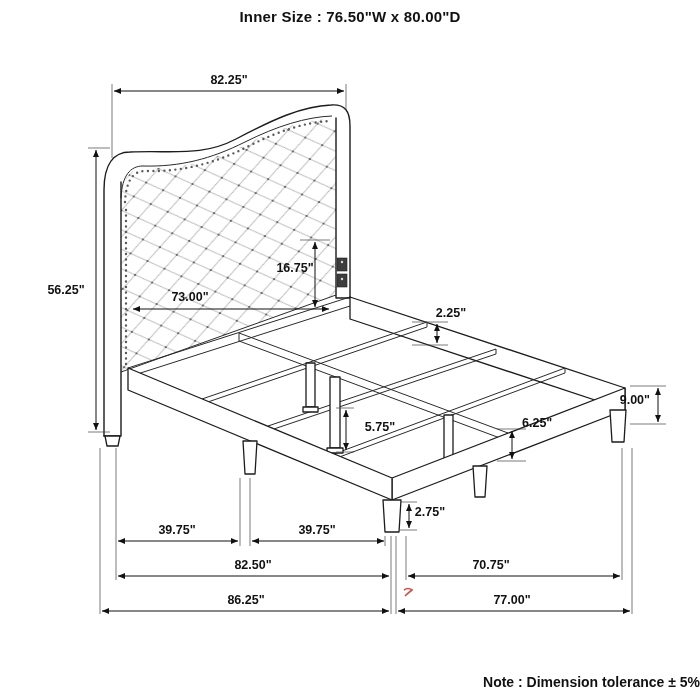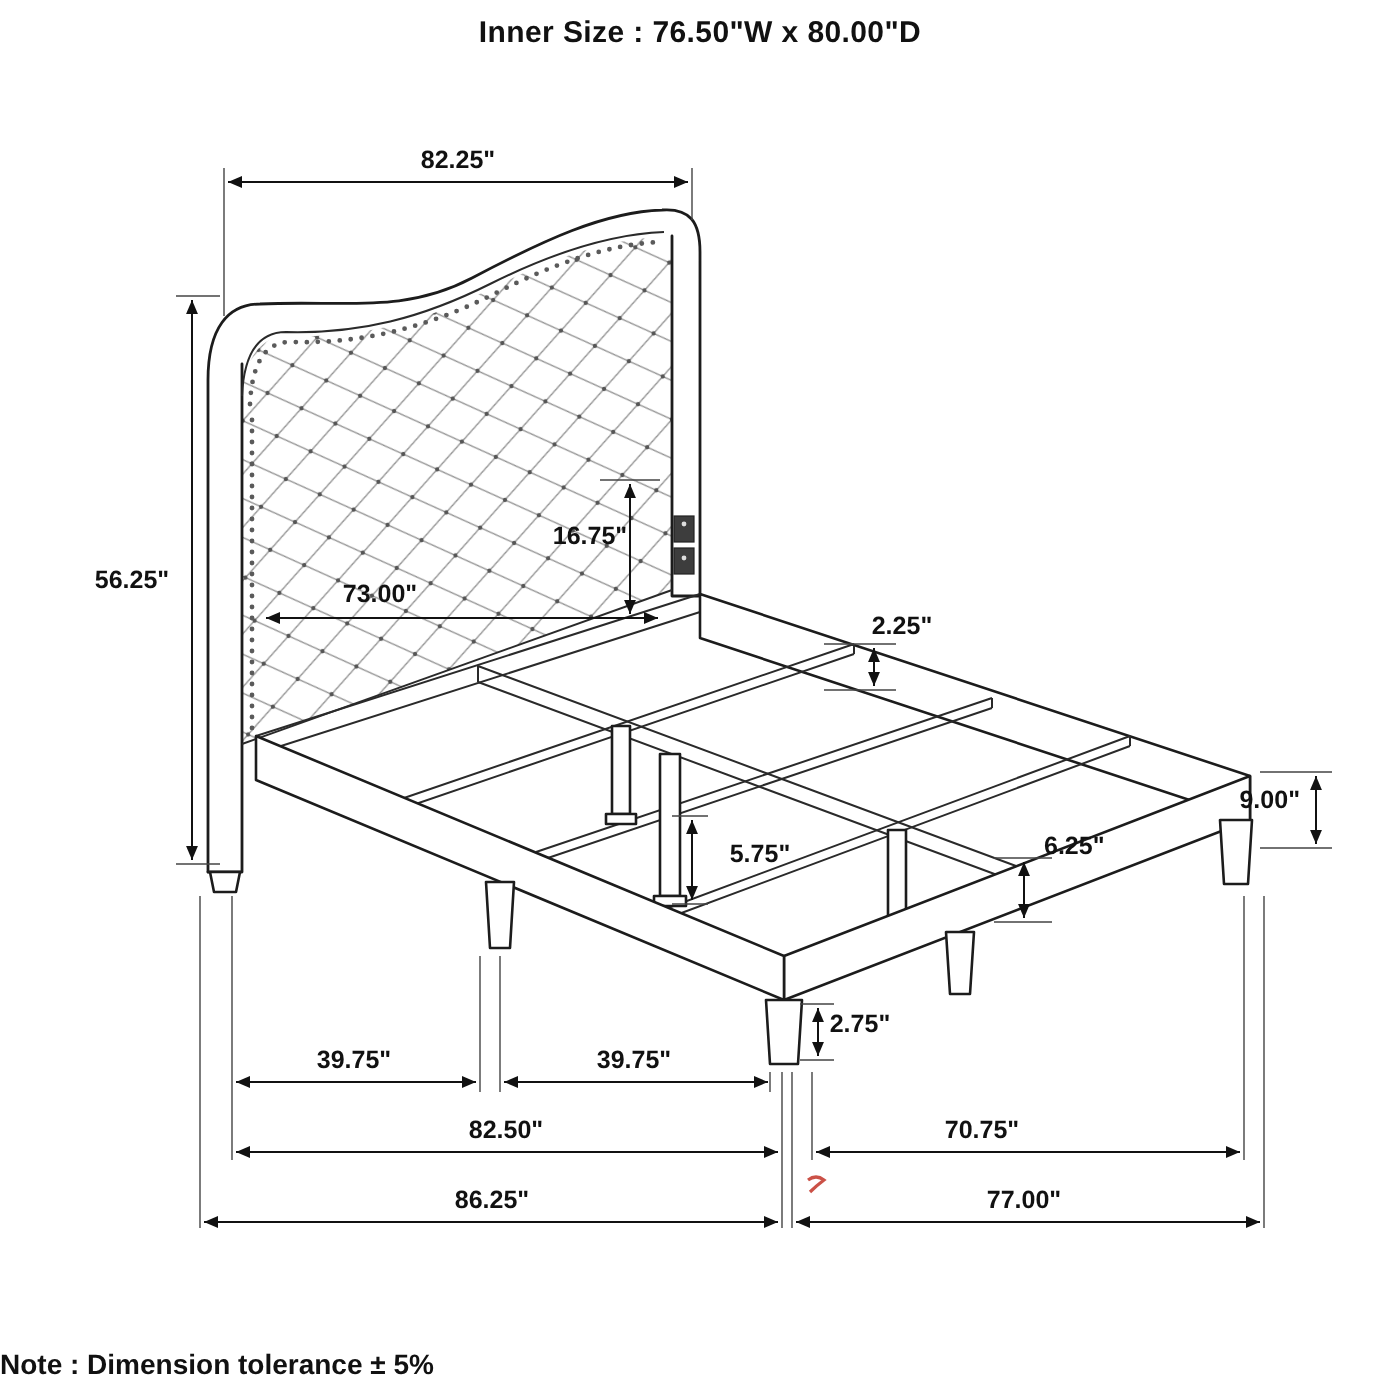--- a/index.html
+++ b/index.html
@@ -1,20 +1,20 @@
 <!DOCTYPE html>
 <html><head>
 <meta charset="utf-8">
 <style>
   html,body{margin:0;padding:0;background:#fff;}
   .canvas{position:relative;width:700px;height:700px;background:#fff;overflow:hidden;
           font-family:"Liberation Sans",sans-serif;color:#111;}
   .title{position:absolute;top:8px;left:0;width:700px;text-align:center;
          font-size:15px;font-weight:bold;letter-spacing:.2px;}
-  .note{position:absolute;bottom:10px;left:0;width:700px;text-align:left;
+  .note{position:absolute;bottom:10px;left:0;width:700px;text-align:right;
         font-size:14px;font-weight:bold;}
   svg{position:absolute;top:0;left:0;}
   .ol{fill:none;stroke:#1c1c1c;stroke-width:1.4;stroke-linejoin:round;stroke-linecap:round;}
   .thin{fill:none;stroke:#2a2a2a;stroke-width:1;}
   .solidwhite{fill:#fff;stroke:#1c1c1c;stroke-width:1.3;stroke-linejoin:round;}
   .dl{stroke:#111;stroke-width:1;fill:none;}
   .el{stroke:#444;stroke-width:.7;fill:none;}
   .dim{font:bold 12.5px "Liberation Sans",sans-serif;fill:#111;}
   .trimdots{fill:none;stroke:#5a5a5a;stroke-width:2.4;stroke-linecap:round;stroke-dasharray:0 5.5;}
   .hw{fill:#3d3d3d;stroke:#222;stroke-width:.6;}

